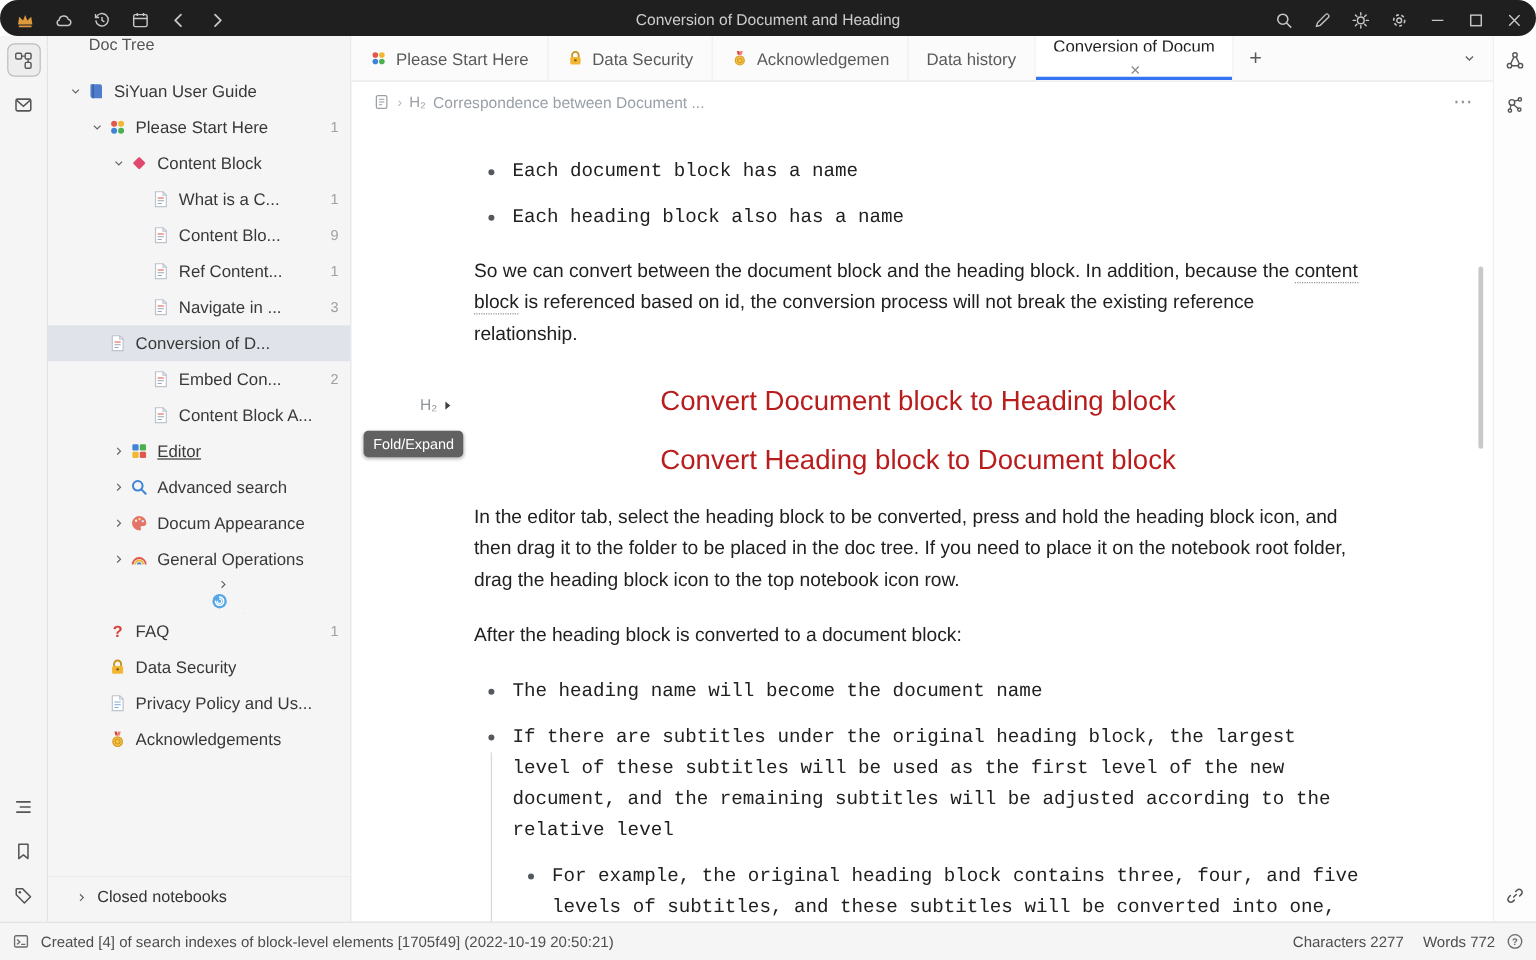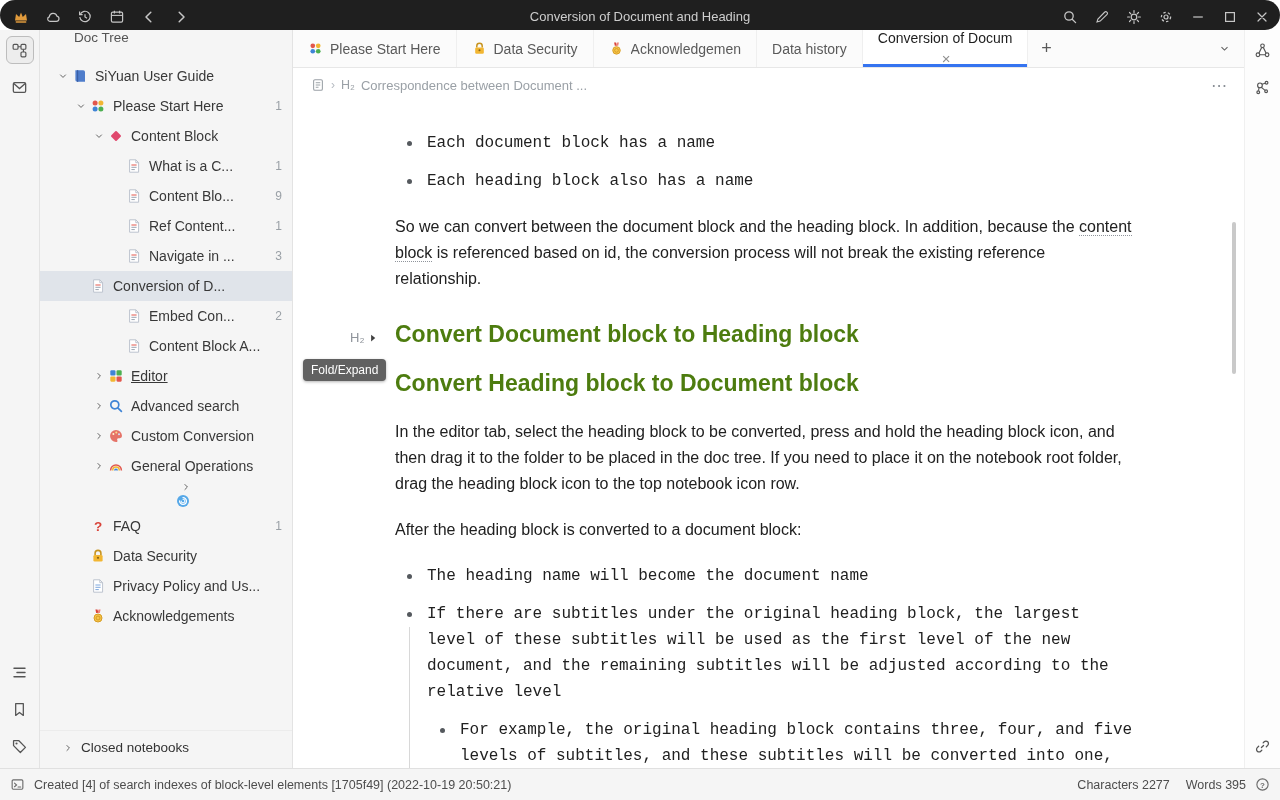--- a/index.html
+++ b/index.html
@@ -59,21 +59,21 @@
 .editor{flex:1;min-height:0;position:relative;overflow:hidden;}
 .doc{width:740px;margin-left:102px;padding-top:14px;font-size:16px;line-height:26px;color:#212121;}
 .doc p{margin:20px 0;}
 .blist{list-style:none;margin:14px 0 20px;}
 .blist li{position:relative;padding-left:32px;margin-bottom:12px;font-family:Liberation Mono, monospace;}
 .blist li::before{content:"";position:absolute;left:12px;top:10.5px;width:5px;height:5px;border-radius:50%;background:#55595e;}
 li.guide::after{content:"";position:absolute;left:14px;top:26px;bottom:0;width:1px;background:#d8d8d8;}
 ul.sub{list-style:none;margin:12px 0 0 1px;}
 ul.sub li{margin-bottom:0;}
 .h2wrap{position:relative;margin:26px 0 0;}
-.doc h2{font-size:23px;line-height:32px;font-weight:700;color:#4d7c0f;margin:0;}
+.doc h2{font-size:23px;line-height:32px;font-weight:400;color:#b91c1c;margin:0;text-align:center;}
 .doc h2.h2b{margin:17px 0 16px;}
 .gutter{position:absolute;left:-45px;top:7px;display:flex;align-items:center;gap:3px;}
 .g-label{font-size:13px;color:#8f949b;}
 .g-arrow{display:inline-flex;}
 .g-arrow svg{width:12px;height:12px;}
 .tooltip{position:absolute;left:-92px;top:41px;background:#616161;color:#fff;font-size:12px;line-height:1;padding:5px 8px;border-radius:4px;white-space:nowrap;box-shadow:0 1px 3px rgba(0,0,0,.3);z-index:5;}
 .ref{border-bottom:1px dotted #8f949b;}
 .scrollbar{position:absolute;right:8px;top:120px;width:4px;height:152px;border-radius:2px;background:#c9c9c9;}
 
 .statusbar{height:32px;flex:none;background:#f5f5f5;border-top:1px solid #e0e0e0;display:flex;align-items:center;gap:9px;padding:0 10px;font-size:12.5px;color:#4d4d4d;}
@@ -381,21 +381,21 @@
               </svg>
             </span>
             <span class="ic tree-ic">
               <svg xmlns="http://www.w3.org/2000/svg" viewBox="0 0 16 16">
                 <path d="M8 2a6 6 0 1 0 .1 12c1.3 0 1.7-.9 1.2-1.8-.5-1 .1-1.9 1.2-1.9h1.4A2.4 2.4 0 0 0 14 8a6 6 0 0 0-6-6z" fill="#e57368"></path>
                 <circle cx="5.4" cy="6" r="1" fill="#fff7d6"></circle>
                 <circle cx="8.3" cy="4.5" r="1" fill="#ffe08a"></circle>
                 <circle cx="11" cy="6.3" r="1" fill="#cfe3ff"></circle>
               </svg>
             </span>
-            <span class="tree-label">Custom Conversion</span>
+            <span class="tree-label">Docum Appearance</span>
           </div>
           <div class="tree-row" style="padding-left: 50px;">
             <span class="ic chev">
               <svg xmlns="http://www.w3.org/2000/svg" viewBox="0 0 16 16">
                 <path d="M6.2 4.3L9.9 8l-3.7 3.7" fill="none" stroke="#606060" stroke-width="1.3"></path>
               </svg>
             </span>
             <span class="ic tree-ic">
               <svg xmlns="http://www.w3.org/2000/svg" viewBox="0 0 16 16">
                 <path d="M2.6 12.4a5.4 5.4 0 0 1 10.8 0" fill="none" stroke="#e2574c" stroke-width="1.5"></path>
@@ -608,21 +608,21 @@
   <div class="statusbar">
     <span class="ic">
         <svg xmlns="http://www.w3.org/2000/svg" viewBox="0 0 16 16">
           <rect x="2.3" y="3" width="11.4" height="10" rx="1.2" fill="none" stroke="#6b6b6b" stroke-width="1.2"></rect>
           <path d="M4.8 6.6l2.2 1.9-2.2 1.9M8.6 10.6h2.8" fill="none" stroke="#6b6b6b" stroke-width="1.2" stroke-linecap="round"></path>
         </svg>
       </span>
     <span class="sb-msg">Created [4] of search indexes of block-level elements [1705f49] (2022-10-19 20:50:21)</span>
     <div class="sb-counts">
         <span class="sb-count">Characters 2277</span>
-        <span class="sb-count">Words 395</span>
+        <span class="sb-count">Words 772</span>
       </div>
     <span class="ic sb-help">
         <svg xmlns="http://www.w3.org/2000/svg" viewBox="0 0 16 16">
           <circle cx="8" cy="8" r="6" fill="none" stroke="#6b6b6b" stroke-width="1.2"></circle>
           <text x="8" y="11.2" text-anchor="middle" font-family="Liberation Sans, sans-serif" font-size="8.5" font-weight="bold" fill="#6b6b6b">?</text>
         </svg>
       </span>
   </div>
 
 </div>

